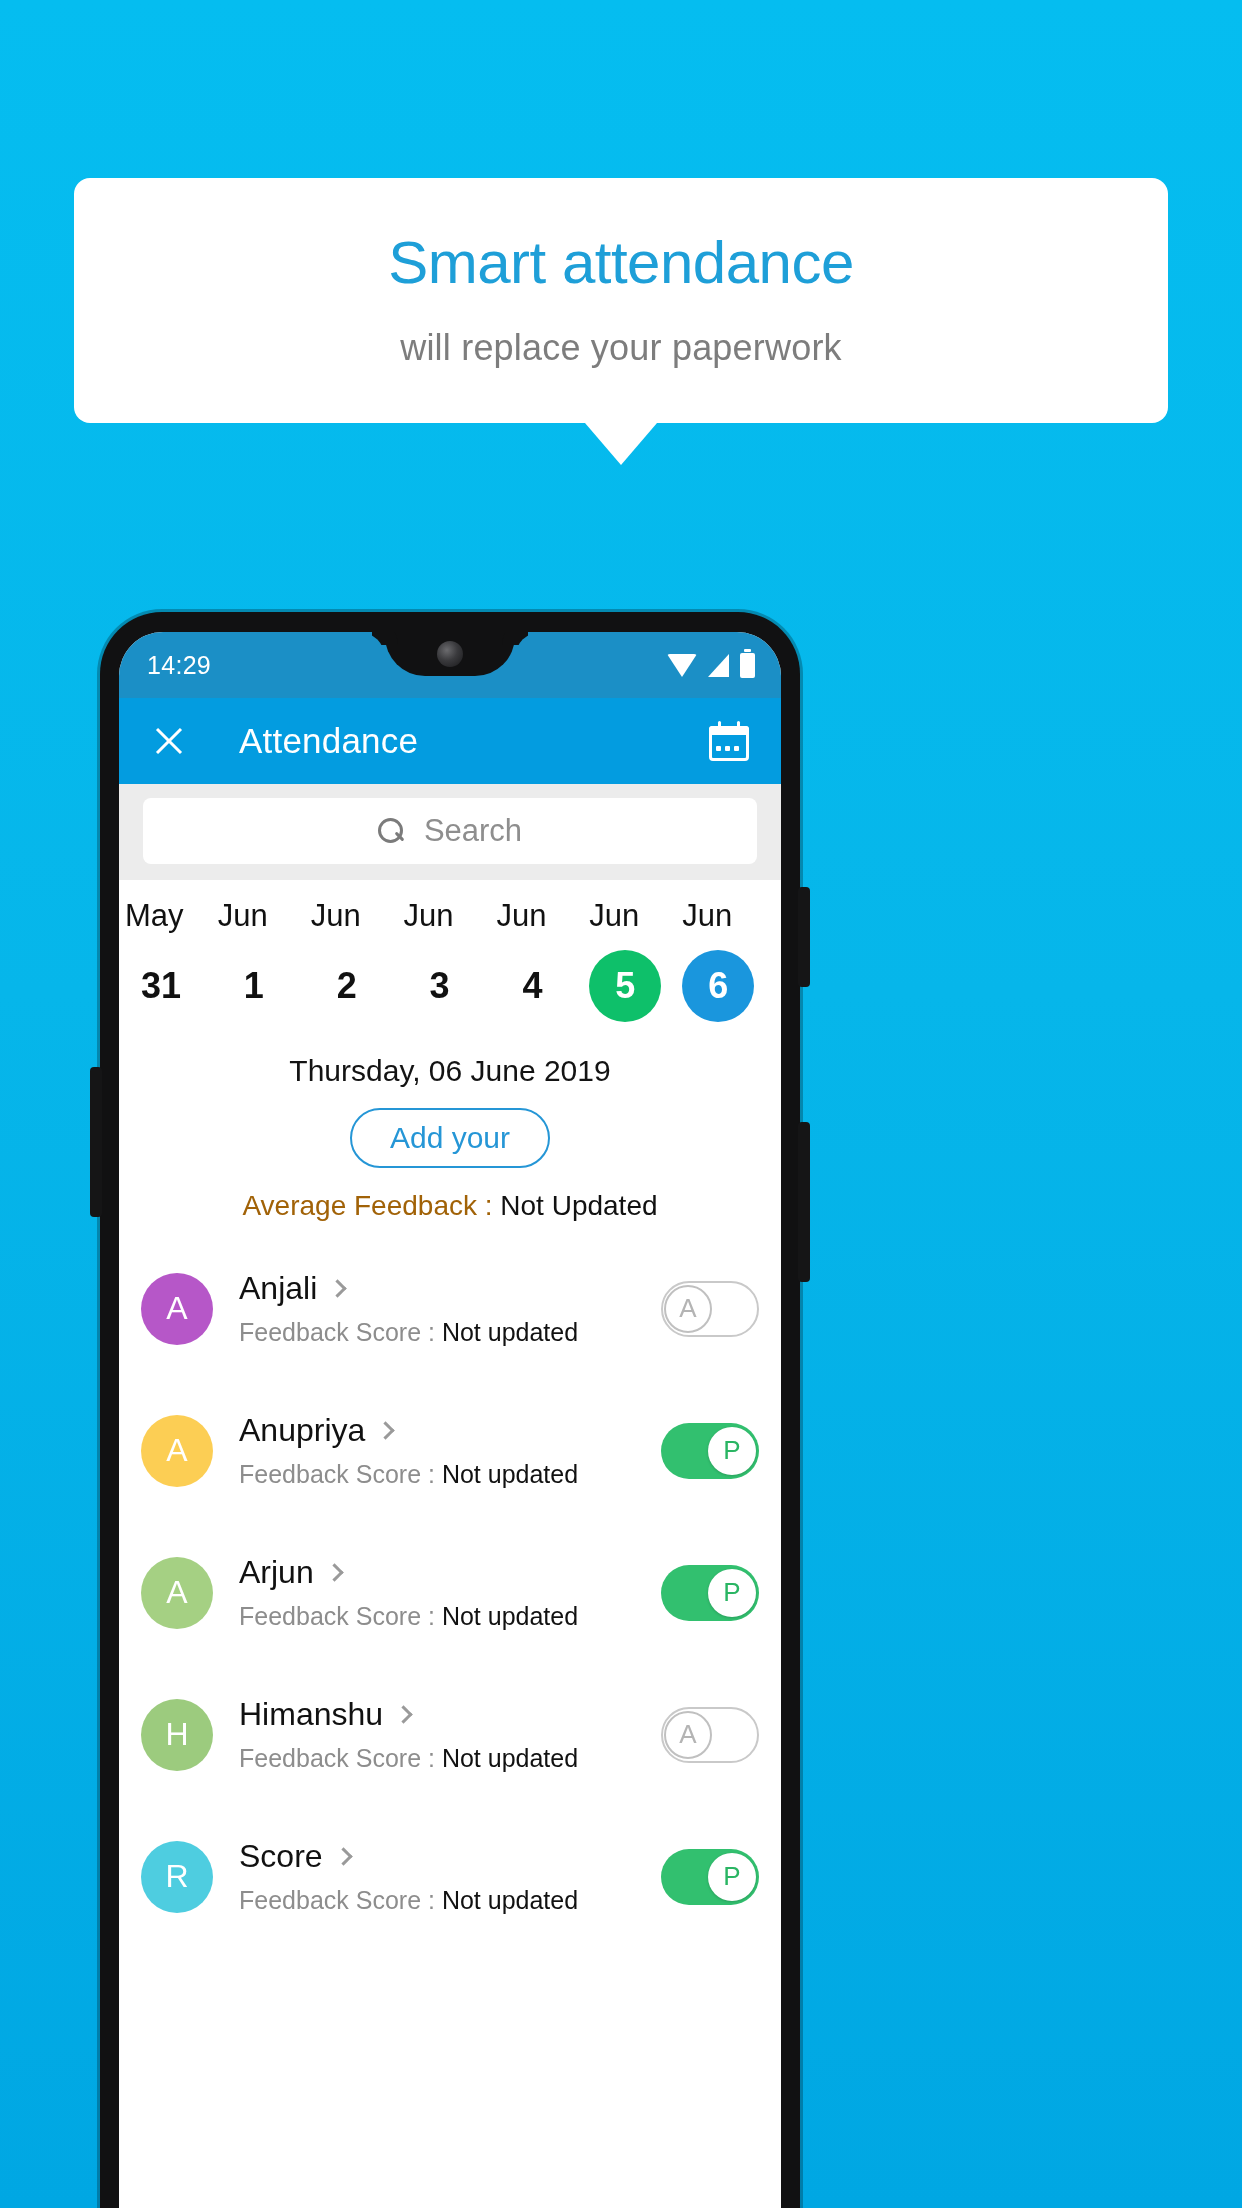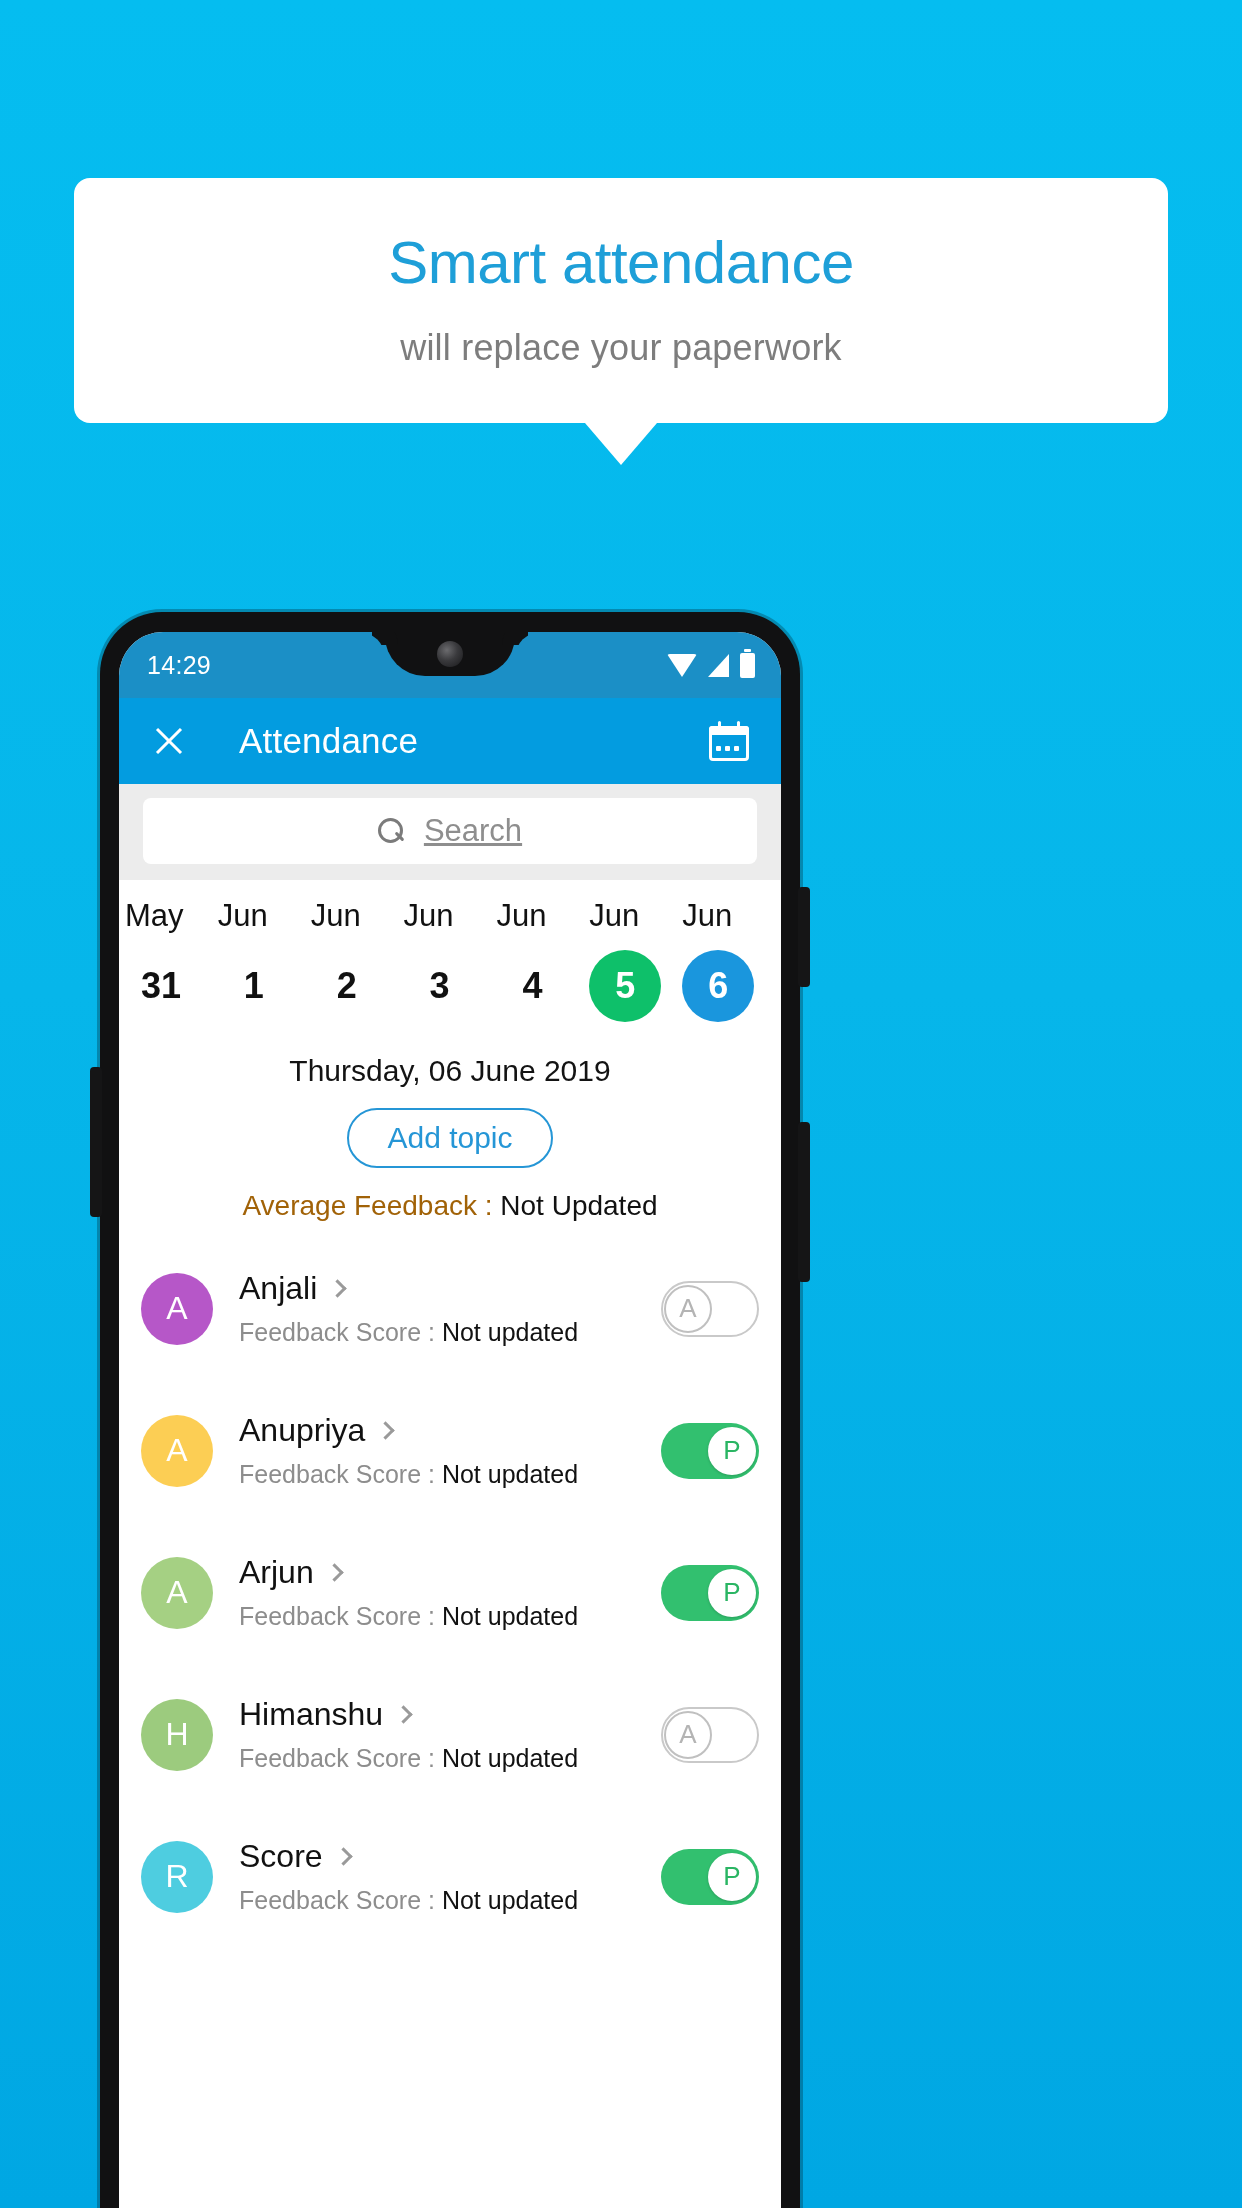--- a/index.html
+++ b/index.html
@@ -121,21 +121,21 @@
   }
   #search-icon { width:26px;height:26px;position:relative;flex:0 0 auto; }
   #search-icon:before{
     content:"";position:absolute;left:0;top:0;width:19px;height:19px;
     border:3px solid #7b7b7b;border-radius:50%;
   }
   #search-icon:after{
     content:"";position:absolute;left:16px;top:17px;width:11px;height:3px;
     background:#7b7b7b;border-radius:2px;transform:rotate(45deg);
   }
-  #search-ph { font-size:31px;color:#8e8e8e;text-decoration:underline; }
+  #search-ph { font-size:31px;color:#8e8e8e; }
 
   
   #datestrip { display:flex; padding:18px 6px 6px 6px; background:#fff; }
   .date-cell { flex:1; display:flex; flex-direction:column; align-items:flex-start; cursor:pointer; }
   .date-mon { font-size:31px; color:#111; line-height:1.15; }
   .date-num {
     font-size:36px; font-weight:700; color:#111;
     width:72px;height:72px;border-radius:50%;
     display:flex;align-items:center;justify-content:center;margin-top:16px;
   }
@@ -265,21 +265,21 @@
       </div>
       <div class="date-cell">
         <span class="date-mon">Jun</span>
         <span class="date-num sel-blue">6</span>
       </div>
     </div>
 
     <div id="date-caption">Thursday, 06 June 2019</div>
 
     <div id="addtopic-wrap">
-      <button id="addtopic">Add topic</button>
+      <button id="addtopic">Add your</button>
     </div>
 
     <div id="avg-feedback">
       <span class="lbl">Average Feedback : </span><span class="val">Not Updated</span>
     </div>
 
     <div id="list">
 
       <div class="row">
         <div class="avatar" style="background:#b657c8">A</div>

